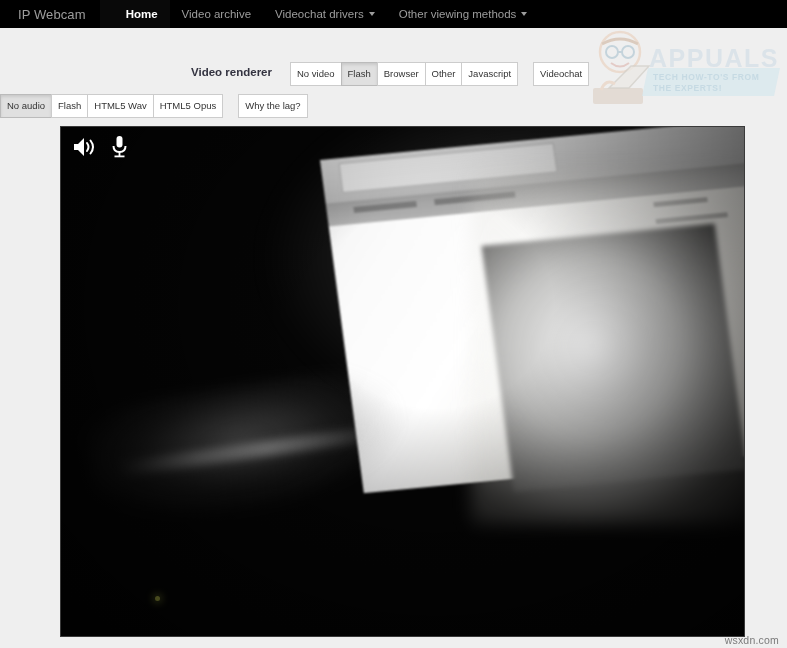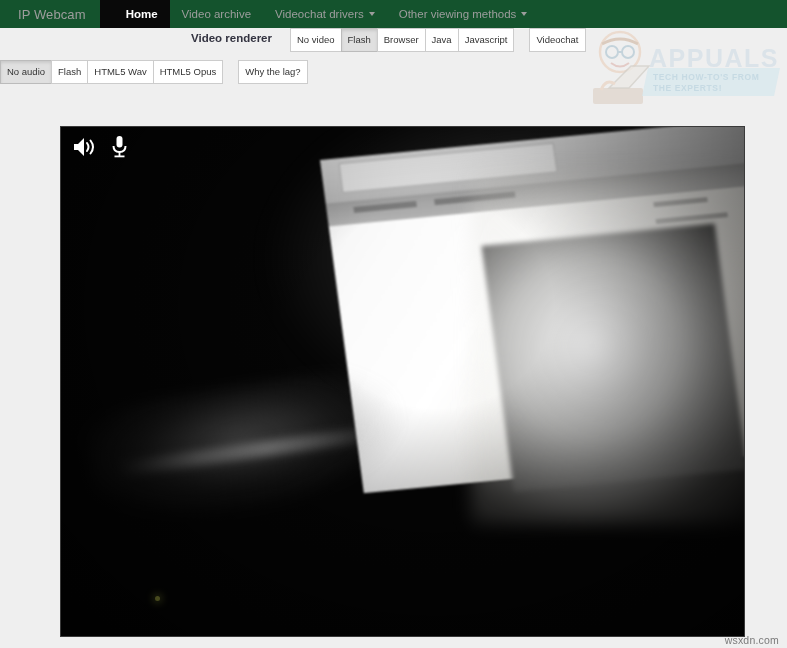--- a/index.html
+++ b/index.html
@@ -11,21 +11,21 @@
     background: #efefef;
     font-family: "Liberation Sans", sans-serif;
   }
 
   
   .navbar {
     position: absolute;
     top: 0; left: 0;
     width: 787px;
     height: 28px;
-    background: #14532d;
+    background: #000000;
     display: flex;
     align-items: stretch;
   }
   .brand {
     display: flex;
     align-items: center;
     padding: 0 14px 0 18px;
     color: #9d9d9d;
     font-size: 13px;
     letter-spacing: 0.1px;
@@ -349,27 +349,27 @@
     <path d="M22 58 L44 36 L62 36 L42 58 Z" fill="#e9e4dc" opacity="0.8" stroke="#b9b2a6" stroke-width="1.5"></path>
     <path d="M14 60 q5 -12 14 -6" fill="none" stroke="#e8c9b0" stroke-width="3"></path>
   </svg>
   <div class="wm-banner"></div>
   <div class="wm-text">APPUALS</div>
   <div class="wm-sub">TECH HOW-TO'S FROM THE EXPERTS!</div>
 </div>
 
 <div class="controls">
 
-  <div class="ctrl-row" style="">
+  <div class="ctrl-row" style="margin-top:34px;">
     <div class="ctrl-label">Video renderer</div>
     <div class="btn-group">
       <button class="btn">No video</button>
       <button class="btn active">Flash</button>
       <button class="btn">Browser</button>
-      <button class="btn">Java</button>
+      <button class="btn">Other</button>
       <button class="btn">Javascript</button>
     </div>
     <button class="btn standalone">Videochat</button>
   </div>
 
   <div class="ctrl-row">
     <div class="btn-group">
       <button class="btn active">No audio</button>
       <button class="btn">Flash</button>
       <button class="btn">HTML5 Wav</button>

